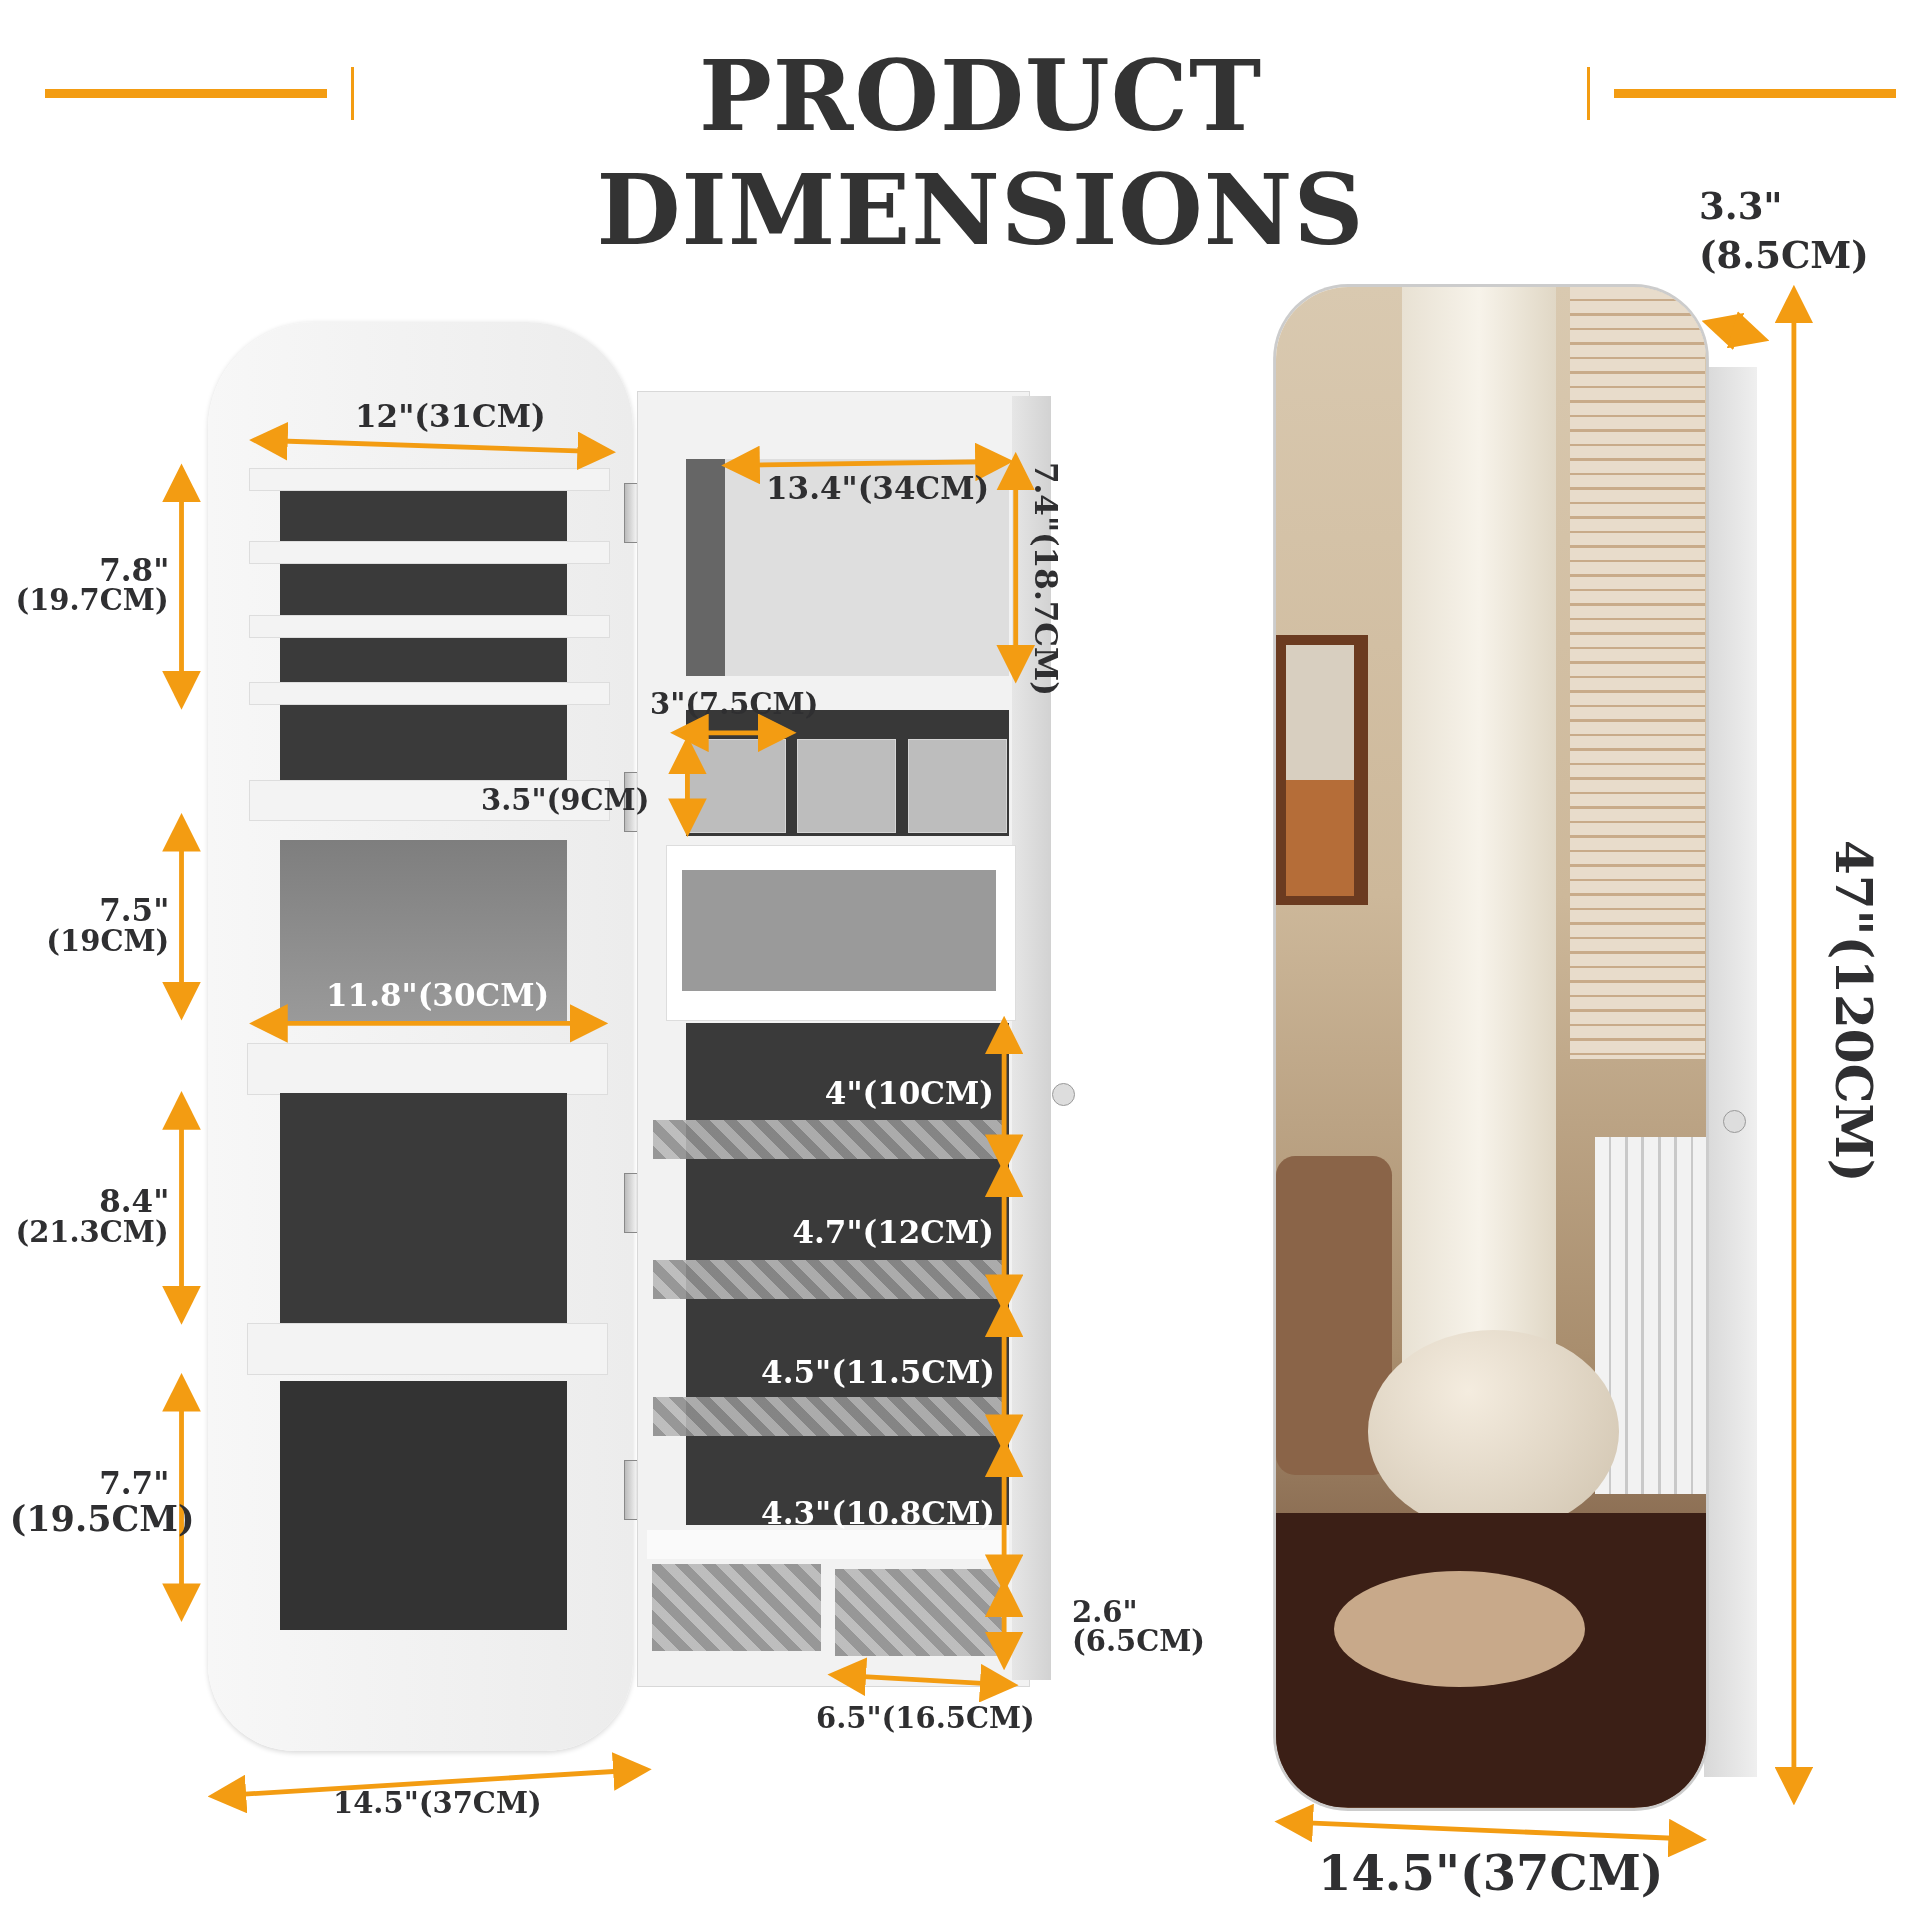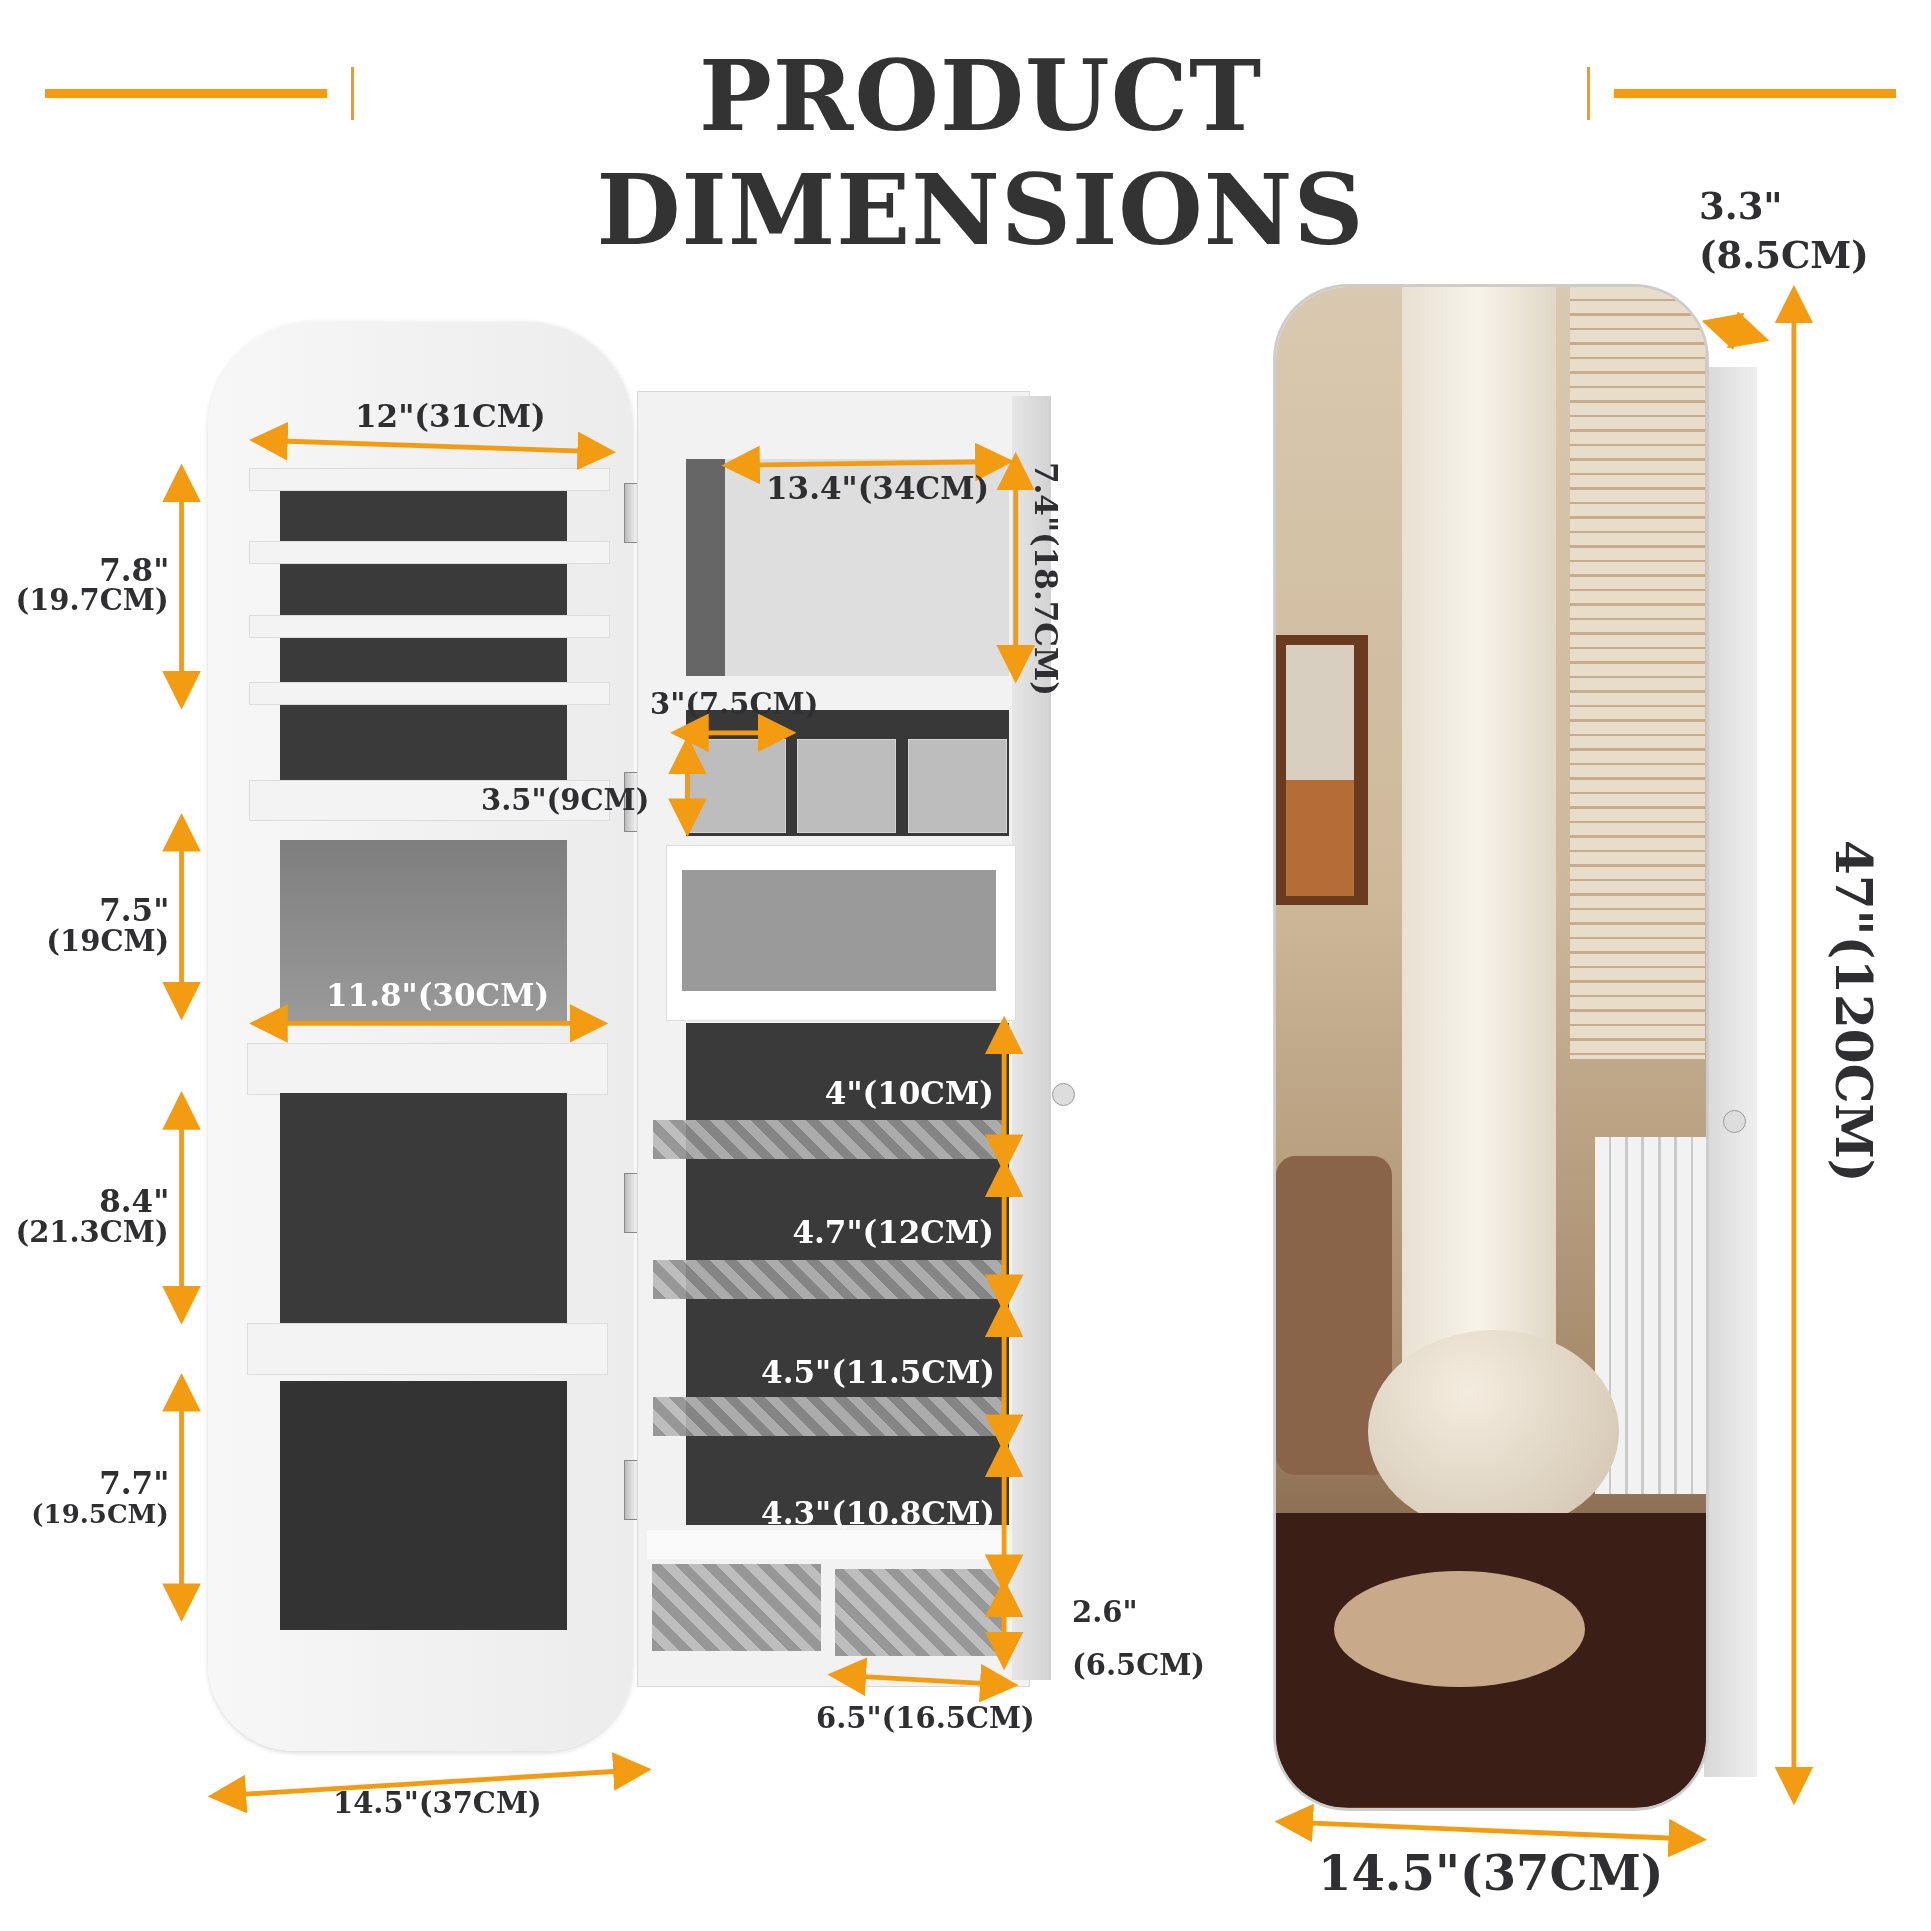--- a/index.html
+++ b/index.html
@@ -127,32 +127,32 @@
 
 <div class="lbl" style="left:355px;top:401px;font-size:31px;">12"(31CM)</div>
 <div class="lbl r" style="left:19.3px;top:555px;width:150px;font-size:31px;">7.8"</div>
 <div class="lbl r" style="left:9.7px;top:586px;width:159px;font-size:29px;">(19.7CM)</div>
 <div class="lbl r" style="left:19.3px;top:895px;width:150px;font-size:31px;">7.5"</div>
 <div class="lbl r" style="left:19.3px;top:927px;width:150px;font-size:29px;">(19CM)</div>
 <div class="lbl white" style="left:326px;top:980px;font-size:31px;">11.8"(30CM)</div>
 <div class="lbl r" style="left:19.3px;top:1186px;width:150px;font-size:31px;">8.4"</div>
 <div class="lbl r" style="left:9.7px;top:1218px;width:159px;font-size:29px;">(21.3CM)</div>
 <div class="lbl r" style="left:19.3px;top:1468px;width:150px;font-size:31px;">7.7"</div>
-<div class="lbl r" style="left:9.7px;top:1501px;width:159px;font-size:26px;">(19.5CM)</div>
+<div class="lbl r" style="left:9.7px;top:1501px;width:159px;font-size:35px;">(19.5CM)</div>
 <div class="lbl" style="left:333px;top:1789px;font-size:29px;">14.5"(37CM)</div>
 
 <div class="lbl" style="left:766px;top:473px;font-size:31px;">13.4"(34CM)</div>
 <div class="lbl" style="left:1028px;top:462px;font-size:31px;transform-origin:0 0;transform:translateX(33px) rotate(90deg);">7.4"(18.7CM)</div>
 <div class="lbl" style="left:650px;top:690px;font-size:29px;">3"(7.5CM)</div>
 <div class="lbl" style="left:481px;top:786px;font-size:29px;">3.5"(9CM)</div>
 <div class="lbl white r" style="left:753px;top:1078px;width:241px;font-size:31px;">4"(10CM)</div>
 <div class="lbl white r" style="left:753px;top:1217px;width:241px;font-size:31px;">4.7"(12CM)</div>
 <div class="lbl white r" style="left:734px;top:1357px;width:261px;font-size:31px;">4.5"(11.5CM)</div>
 <div class="lbl white r" style="left:734px;top:1498px;width:261px;font-size:31px;">4.3"(10.8CM)</div>
 <div class="lbl" style="left:1072px;top:1598px;font-size:29px;">2.6"</div>
-<div class="lbl" style="left:1072px;top:1627px;font-size:29px;margin-top:24px;">(6.5CM)</div>
+<div class="lbl" style="left:1072px;top:1627px;font-size:29px;">(6.5CM)</div>
 <div class="lbl" style="left:816px;top:1704px;font-size:29px;">6.5"(16.5CM)</div>
 
 <div class="lbl" style="left:1699px;top:188px;font-size:37px;">3.3"</div>
 <div class="lbl" style="left:1699px;top:237px;font-size:37px;">(8.5CM)</div>
 <div class="lbl" style="left:1878px;top:840px;font-size:50px;transform-origin:0 0;transform:rotate(90deg);">47"(120CM)</div>
 <div class="lbl" style="left:1318px;top:1849px;font-size:48px;">14.5"(37CM)</div>
 
 
 </body></html>

